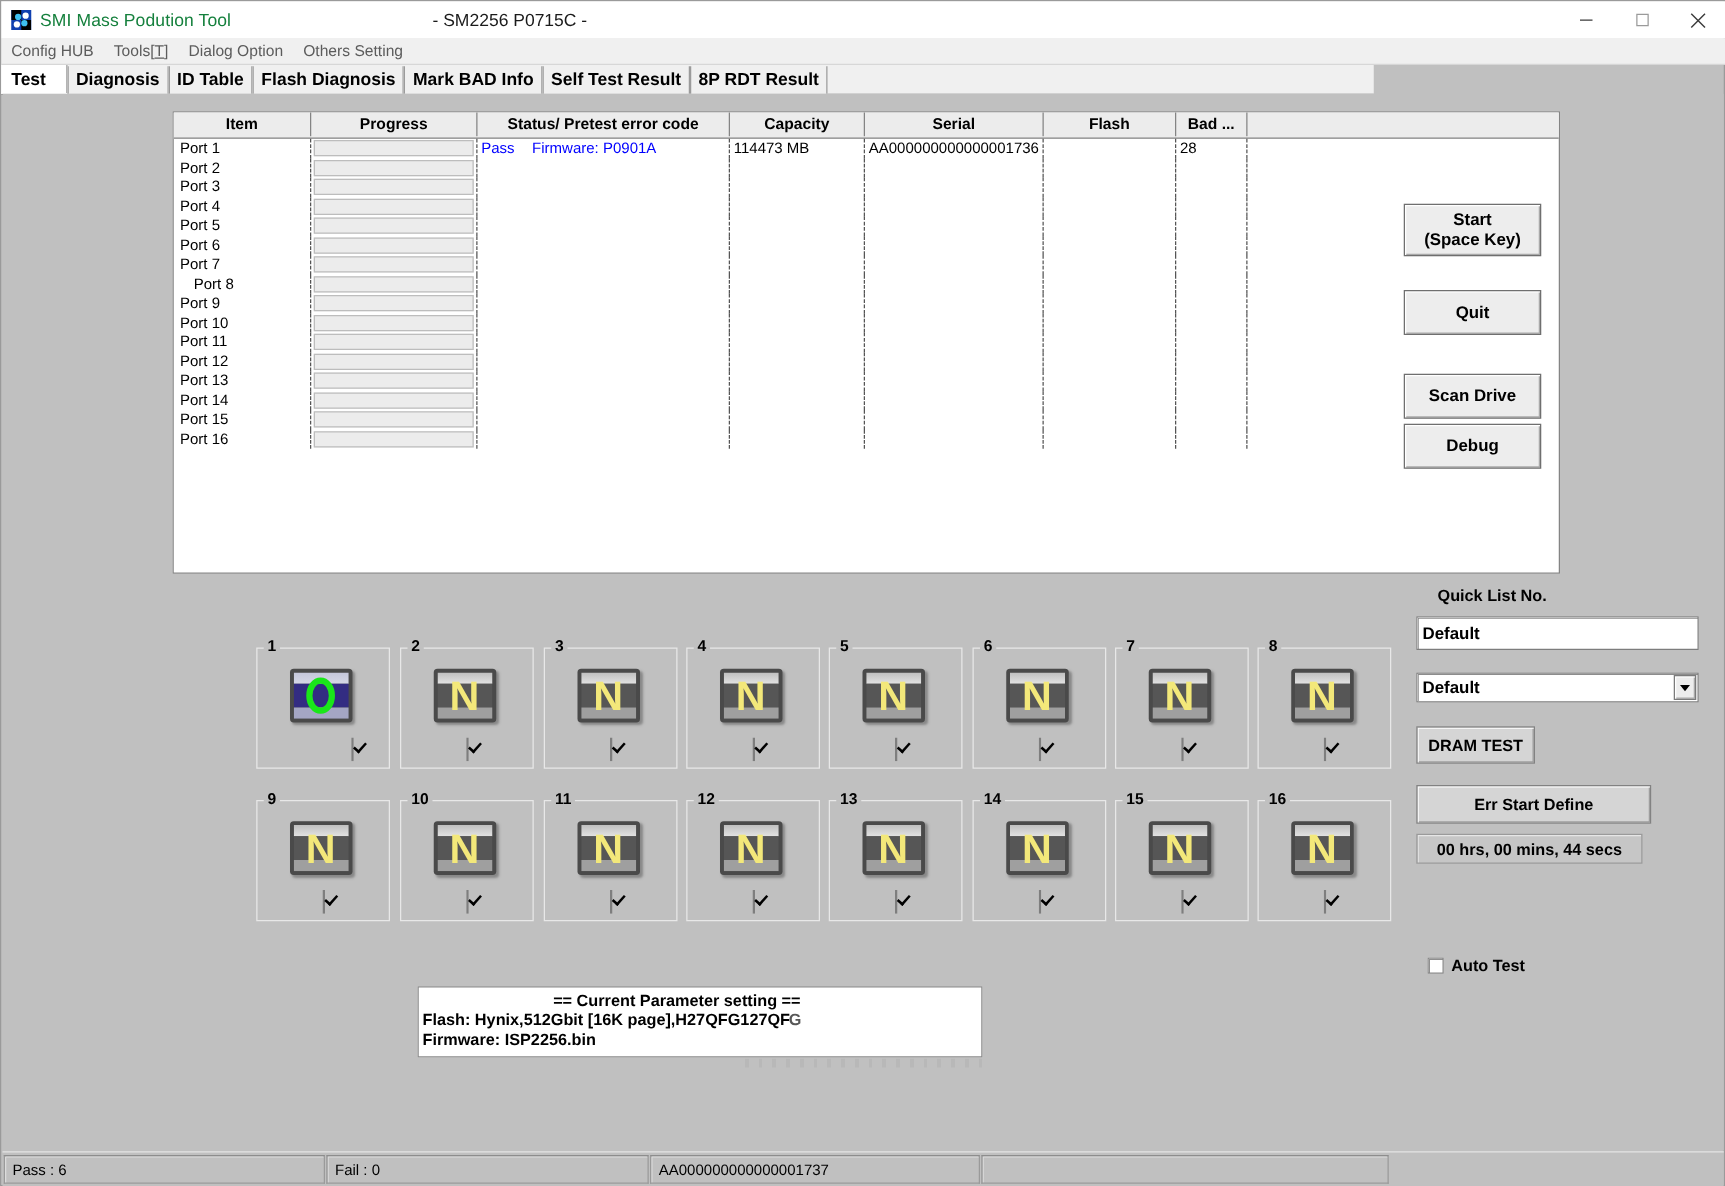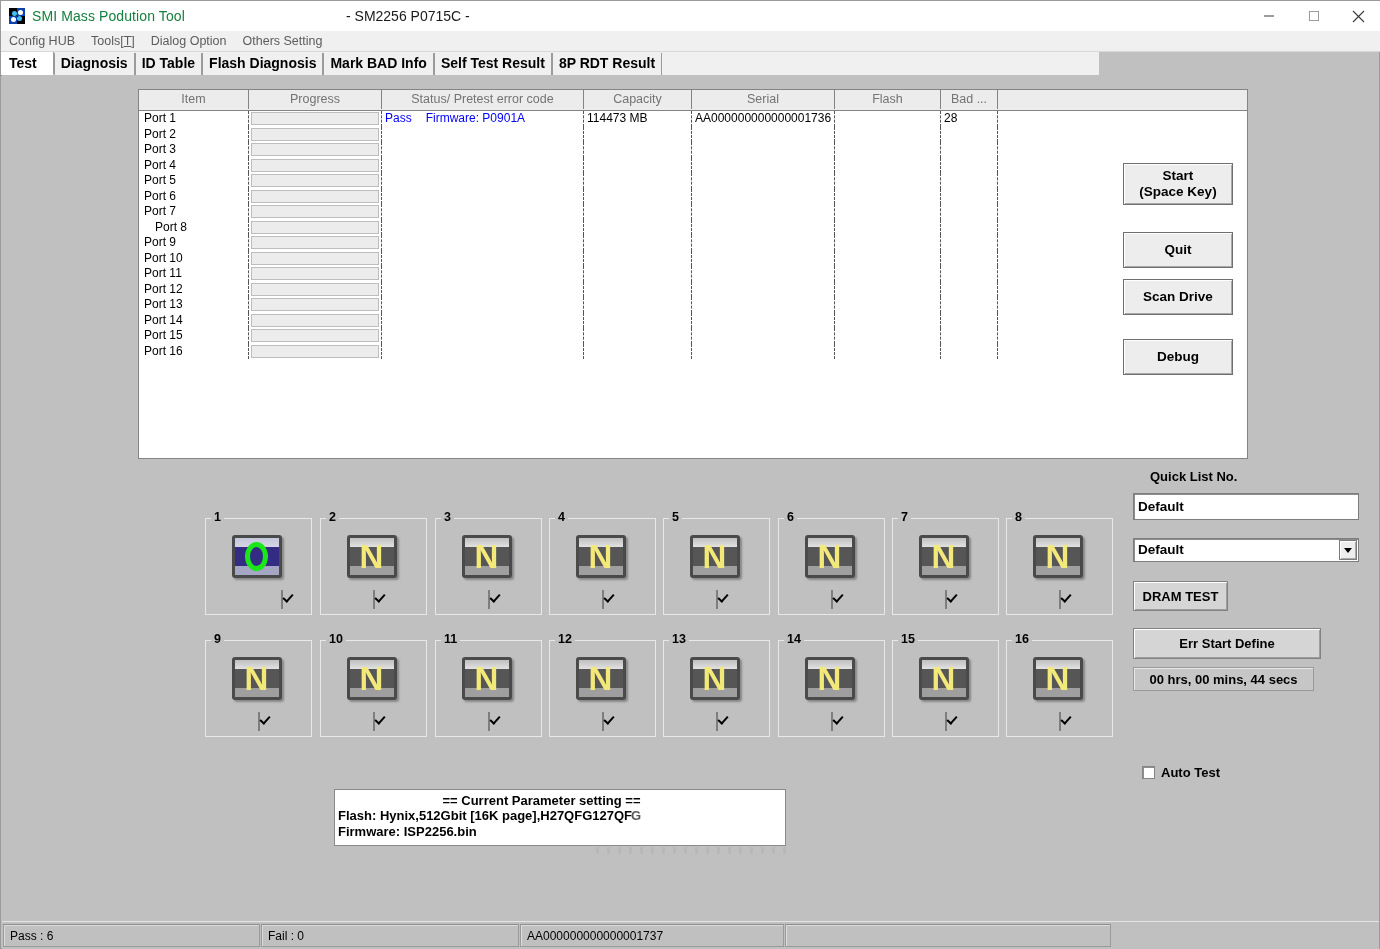--- a/index.html
+++ b/index.html
@@ -100,21 +100,21 @@
     background: #ffffff;
     border: 1px solid #848484;
     box-sizing: border-box;
   }
   .grid-head {
     display: flex; height: 20px;
     background: #ececec;
     border-bottom: 1px solid #848484;
   }
   .gh {
-    font-size: 12.5px; font-weight: normal; color: #737373;
+    font-size: 12.5px; font-weight: bold; color: #000000;
     height: 19px; line-height: 19px; text-align: center;
     border-right: 1px solid #848484;
     box-sizing: border-box;
     overflow: hidden; white-space: nowrap;
   }
   .gh.last { border-right: none; }
   .grid-body { position: relative; }
   .grow {
     display: flex; height: 15.5px; align-items: center;
     position: relative;
@@ -595,21 +595,21 @@
         </div>
     </div>
 
     <div class="sidebtn" style="left:1121px; top:88px; width:110px; height:42px;">
       <div>
         <div>Start</div>
         <div>(Space Key)</div>
       </div>
     </div>
     <div class="sidebtn" style="left:1121px; top:157px; width:110px; height:36px;">Quit</div>
-    <div class="sidebtn" style="left:1121px; top:204px; width:110px; height:36px;">Scan Drive</div>
+    <div class="sidebtn" style="left:1121px; top:224px; width:110px; height:36px;">Scan Drive</div>
     <div class="sidebtn" style="left:1121px; top:264px; width:110px; height:36px;">Debug</div>
 
     <div class="qlabel" style="left:1148px; top:394px;">Quick List No.</div>
     <div class="qtext" style="left:1131px; top:418px; width:226px; height:27px;">Default</div>
     <div class="qcombo" style="left:1131px; top:463px; width:226px; height:24px;">
       <span>Default</span>
       <span class="arrowbtn">
           <i class="caret"></i>
         </span>
     </div>

